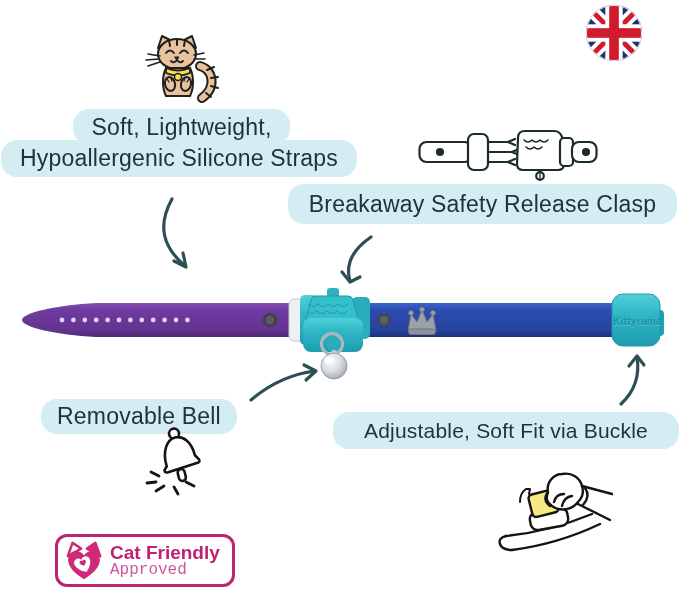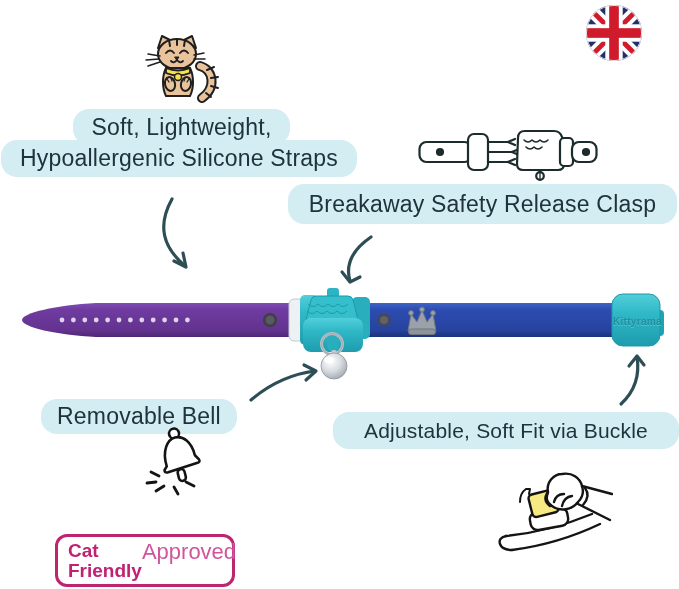--- a/index.html
+++ b/index.html
@@ -22,23 +22,23 @@
   #brand-emboss {
     position:absolute; left:613px; top:316px; width:46px; text-align:center;
     font-size:10px; font-weight:700; color:#1d8fa0; letter-spacing:0.3px;
     z-index:3; text-shadow:0 1px 0 rgba(255,255,255,0.25);
   }
   #badge {
     position:absolute; left:55px; top:534px; width:180px; height:53px;
     background:#ffffff; border:3px solid #bd2571; border-radius:12px;
     box-sizing:border-box; display:flex; align-items:center; gap:5px;
   }
-  #badge .txt { display:flex; flex-direction:row; line-height:1.02; }
+  #badge .txt { display:flex; flex-direction:column; line-height:1.02; }
   #badge .t1 { color:#c02172; font-weight:700; font-size:19px; }
-  #badge .t2 { color:#cf569b; font-weight:400; font-size:22px; }
+  #badge .t2 { color:#cf569b; font-weight:400; font-size:16px;font-family:Liberation Mono, monospace; }
 </style>
 </head>
 <body>
 
 <div class="stage">
 
   <svg class="doodle" style="left:585px; top:4px;" width="58" height="58" viewBox="0 0 60 60">
     <defs>
         <clipPath id="ukclip">
           <circle cx="30" cy="30" r="29"></circle>

